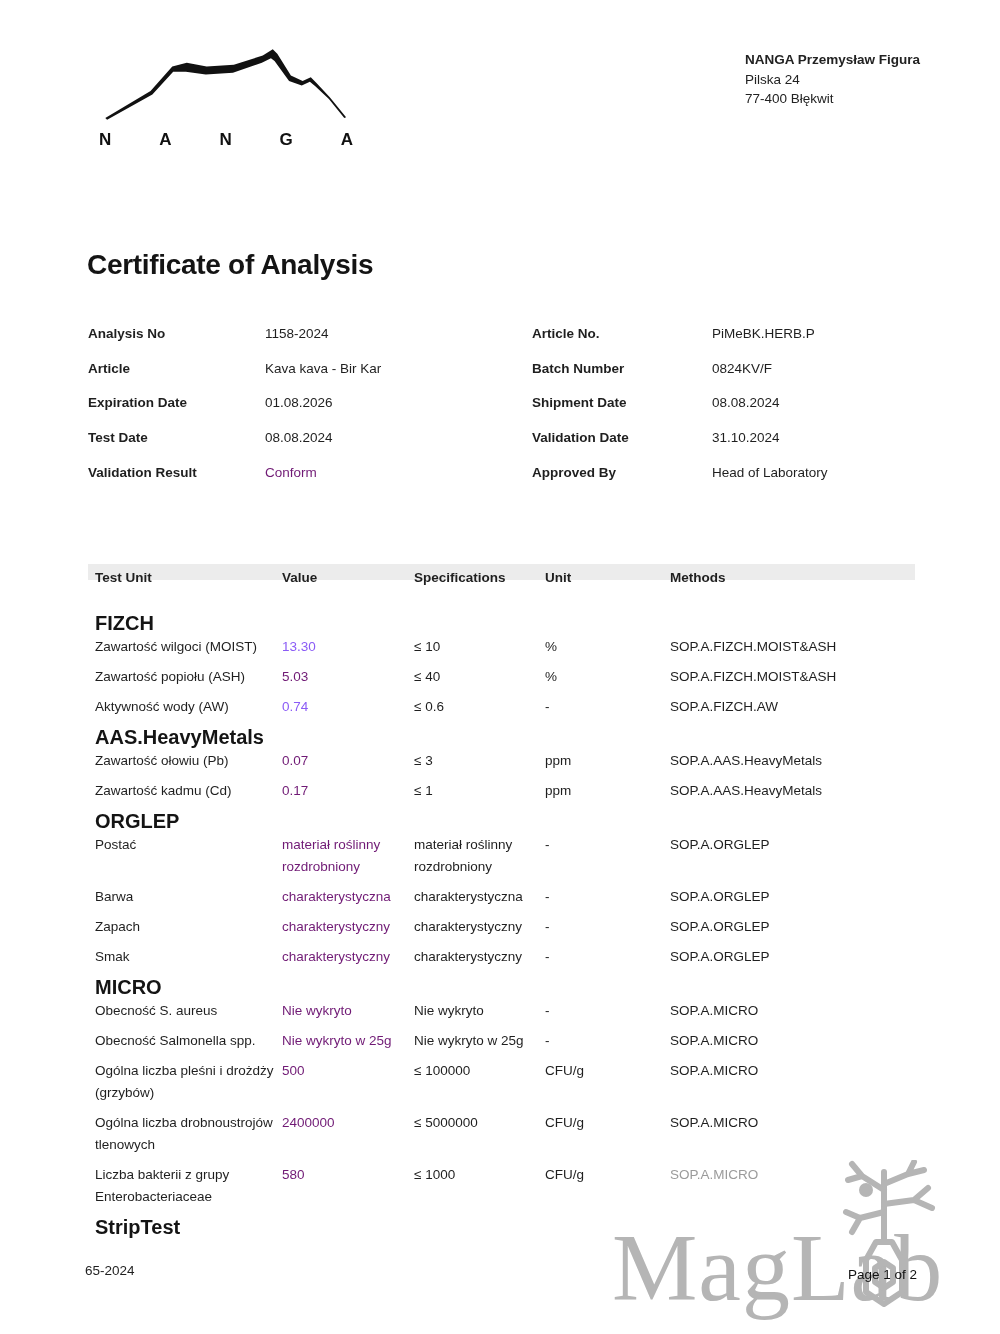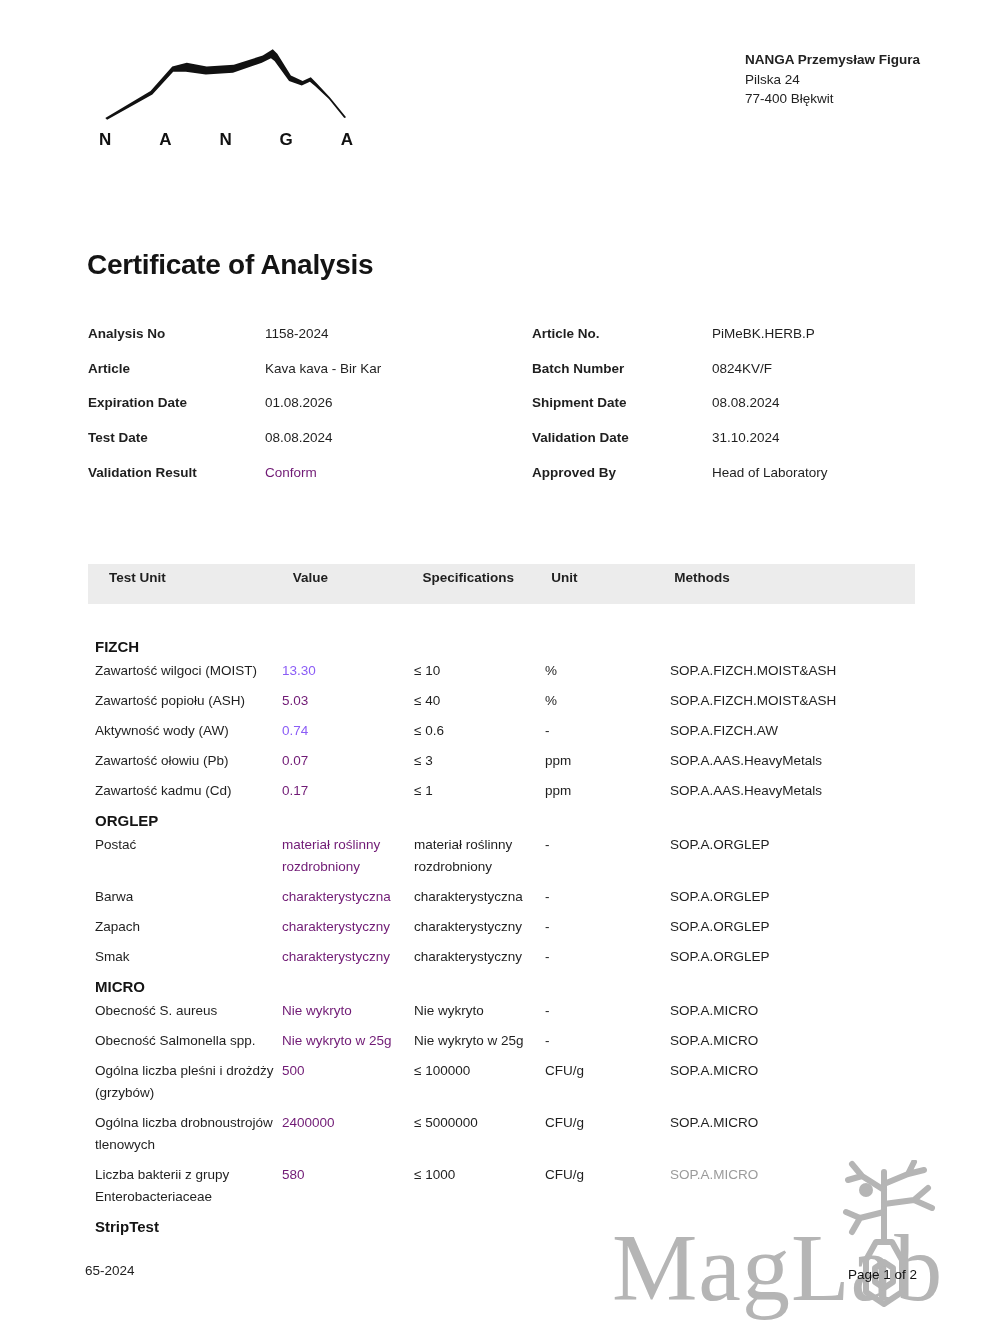--- a/index.html
+++ b/index.html
@@ -23,29 +23,29 @@
   .info-grid { position:absolute; left:88px; top:324px; width:827px;
                display:grid; grid-template-columns:177px 267px 180px auto; grid-auto-rows:34.7px;
                font-size:13.5px; line-height:20px; }
   .ilabel { font-weight:700; }
   .green { color:#701a75; }
   .red { color:#8b5cf6; }
   .gray { color:#9b9b9b; }
 
   
   .coa-table { position:absolute; left:88px; top:564px; width:827px; font-size:13.5px; }
-  .thead { display:flex; background:#ececec; height:40px; line-height:28px; font-weight:700;padding-left:14px; }
+  .thead { display:flex; background:#ececec; height:16px; line-height:28px; font-weight:700; }
   .cell { padding-right:8px; }
   .c1 { width:194px; padding-left:7px; }
   .c2 { width:132px; }
   .c3 { width:131px; overflow-wrap:anywhere; }
   .c4 { width:125px; }
   .c5 { width:245px; }
   .tbody { padding-top:26px; }
-  .section-title { font-weight:700; font-size:15px; line-height:22px; margin:6px 0 2px 7px; color:#141414; }
+  .section-title { font-weight:700; font-size:20px; line-height:22px; margin:6px 0 2px 7px; color:#141414; }
   .trow { display:flex; line-height:22px; margin-bottom:8px; }
 
   
   .watermark-text { position:absolute; left:612px; top:1212px; font-family:"Liberation Serif", serif;
                     font-size:96px; color:#b5b5b5; letter-spacing:1px; z-index:1; }
   .watermark-icon { position:absolute; left:822px; top:1160px; z-index:1; }
   .footer-doc-number { position:absolute; left:85px; top:1263px; font-size:13.5px; z-index:2; }
   .footer-page { position:absolute; left:848px; top:1267px; font-size:13.5px; color:#111; z-index:2; }
 </style>
 </head>
@@ -130,20 +130,21 @@
         <div class="cell c5">SOP.A.FIZCH.MOIST&amp;ASH</div>
       </div>
       <div class="trow">
         <div class="cell c1">Aktywność wody (AW)</div>
         <div class="cell c2 red">0.74</div>
         <div class="cell c3">≤ 0.6</div>
         <div class="cell c4">-</div>
         <div class="cell c5">SOP.A.FIZCH.AW</div>
       </div>
 
+      <div class="section-title">AAS.HeavyMetals</div>
 
       <div class="trow">
         <div class="cell c1">Zawartość ołowiu (Pb)</div>
         <div class="cell c2 green">0.07</div>
         <div class="cell c3">≤ 3</div>
         <div class="cell c4">ppm</div>
         <div class="cell c5">SOP.A.AAS.HeavyMetals</div>
       </div>
       <div class="trow">
         <div class="cell c1">Zawartość kadmu (Cd)</div>

